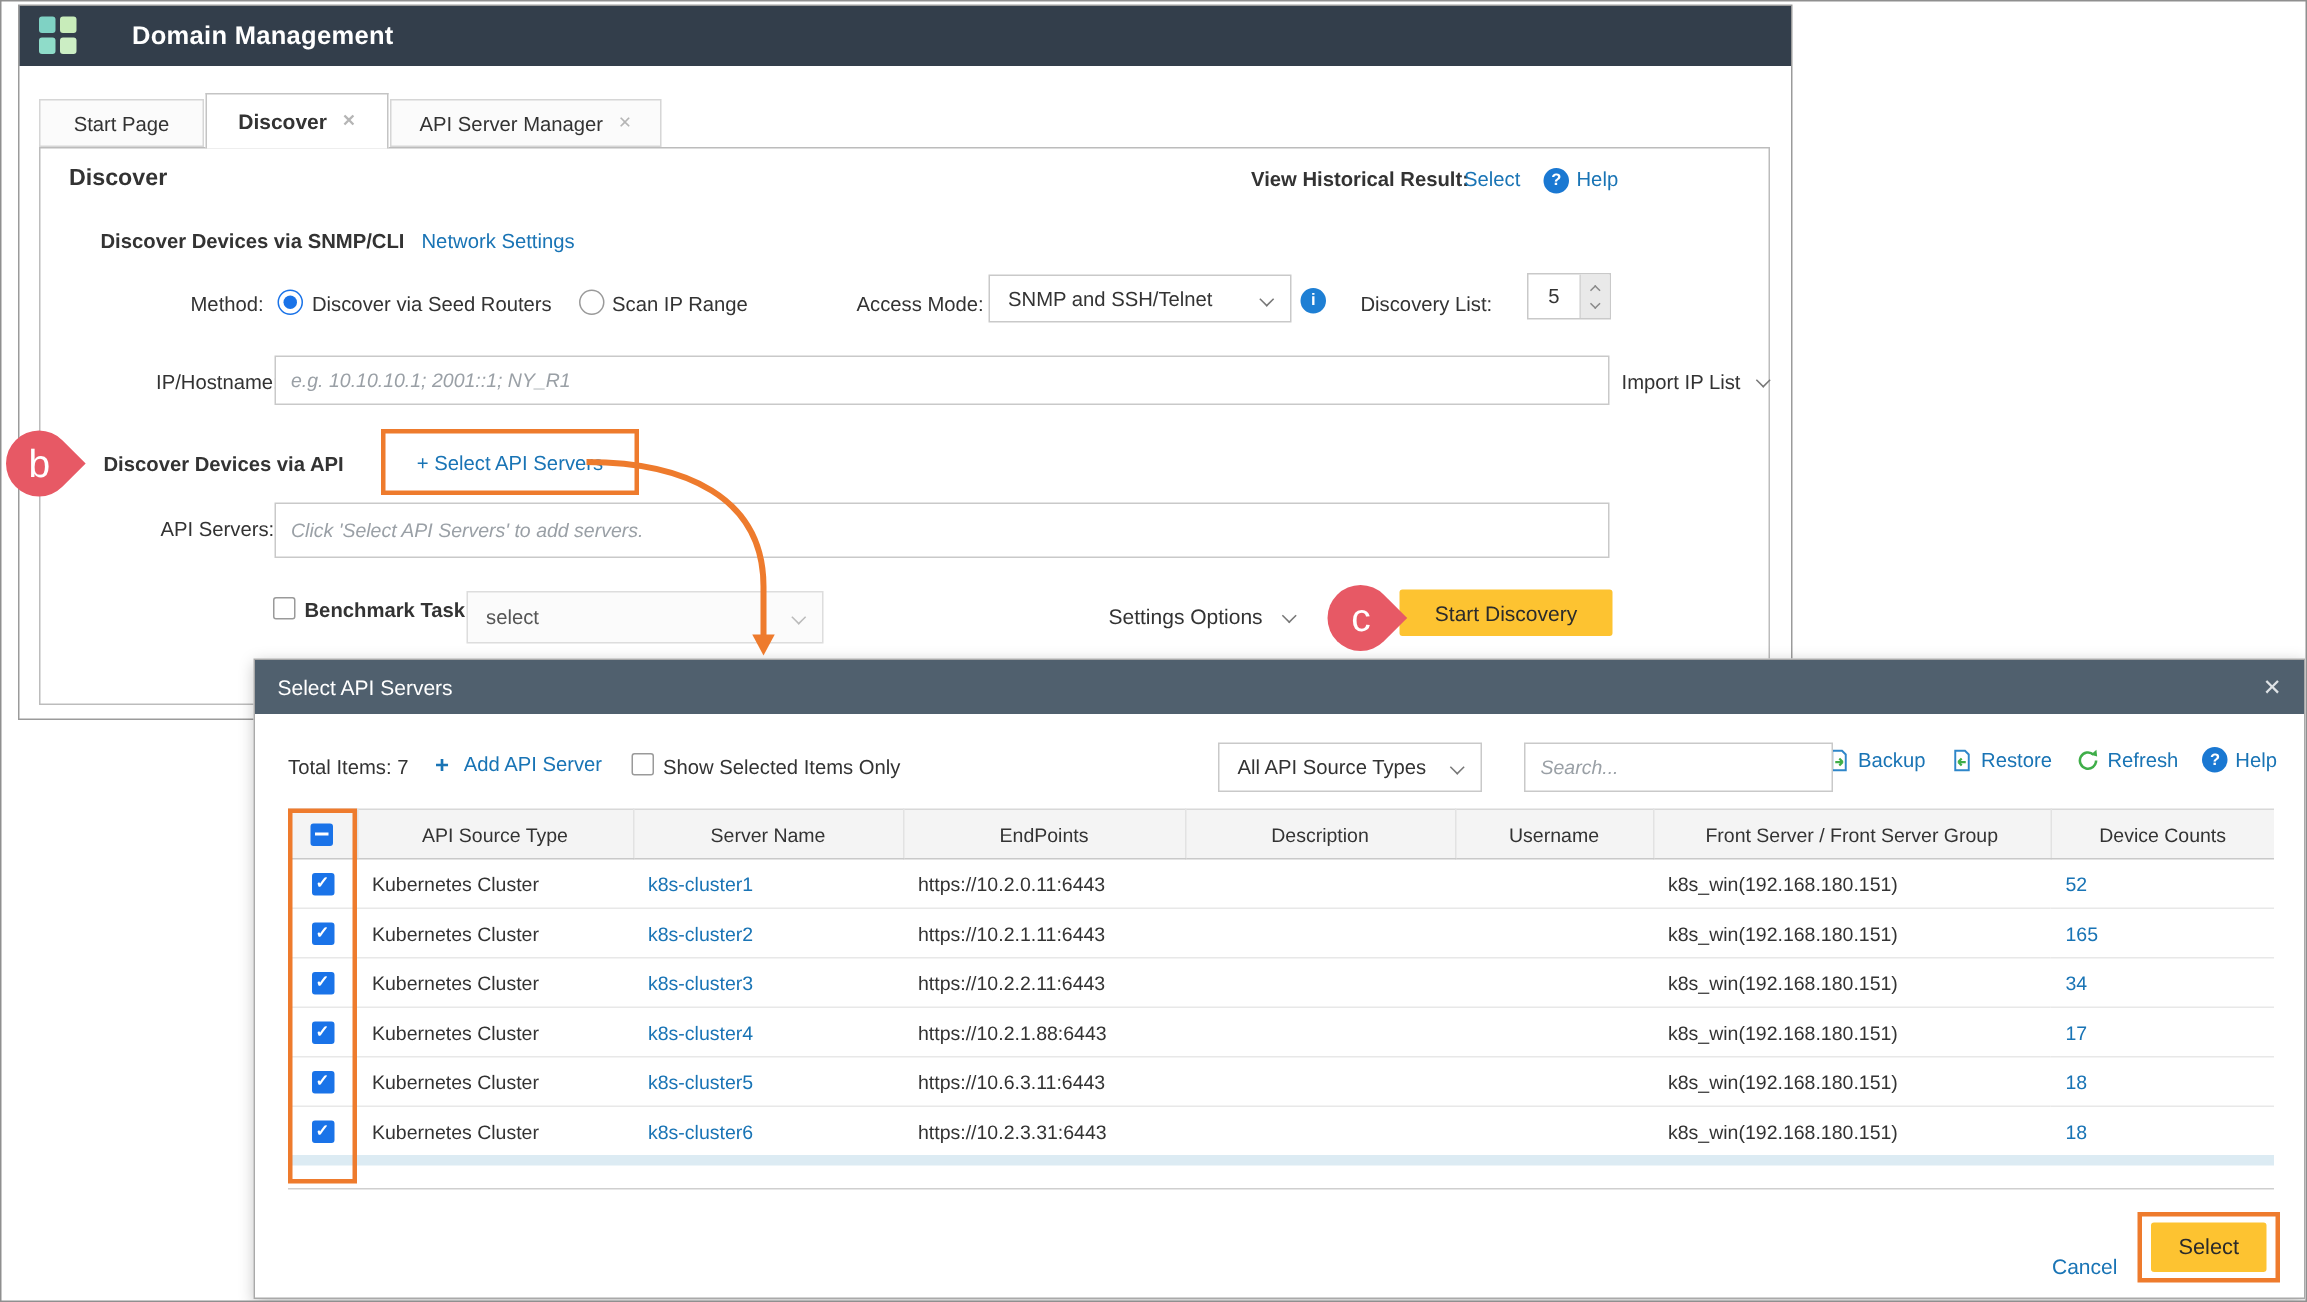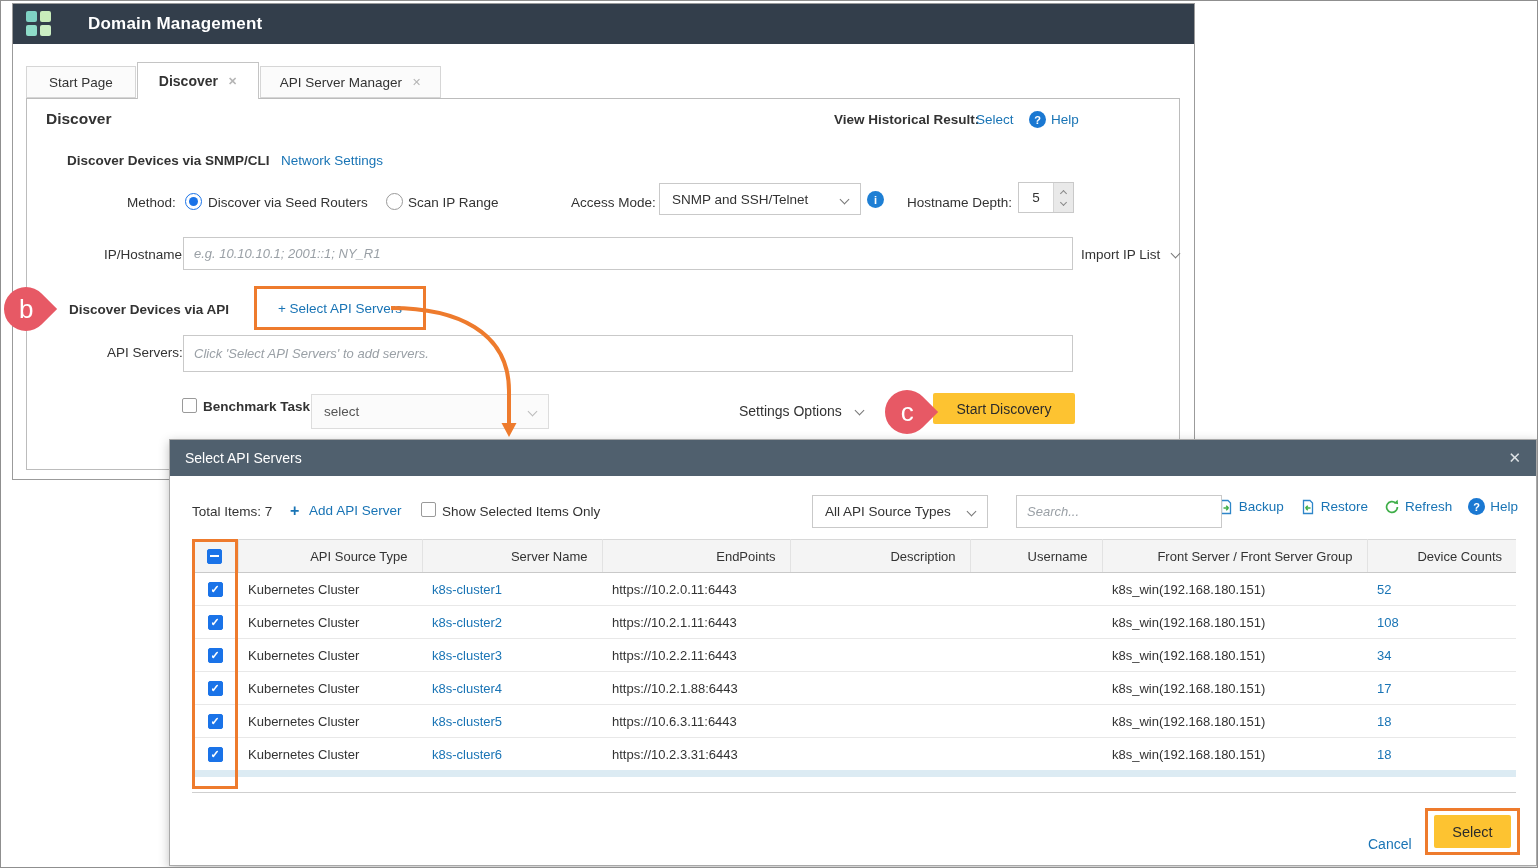--- a/index.html
+++ b/index.html
@@ -75,21 +75,21 @@
   .dialog-titlebar { position:absolute; left:0; top:0; right:0; height:36px; background:#50606e; display:flex; align-items:center; justify-content:space-between; padding:0 15px; }
   .dialog-title { color:#fff; font-size:14px; }
   .dialog-close { color:#dfe3e6; font-size:15px; cursor:pointer; }
   .dlg-abs { position:absolute; white-space:nowrap;text-align:right; }
   .actions-group { position:absolute; right:18px; top:58px; display:flex; align-items:center; gap:16px; }
   .action-item { display:flex; align-items:center; gap:5px; cursor:pointer; }
   .action-item svg { flex:none; }
 
   
   .api-table { position:absolute; left:22px; top:99px; width:1324px; border-collapse:collapse; table-layout:fixed; font-size:13px; }
-  .api-table th { height:33px; background:#f4f4f4; border-top:1px solid #d8d8d8; border-bottom:1px solid #c9c9c9; border-right:1px solid #e2e2e2; font-weight:normal; text-align:right; padding:0 14px; color:#333; }
+  .api-table th { height:33px; background:#f4f4f4; border-top:1px solid #d8d8d8; border-bottom:1px solid #c9c9c9; border-right:1px solid #e2e2e2; font-weight:normal; text-align:center; padding:0 26px; color:#333; }
   .api-table th:last-child { border-right:none; }
   .api-table td { height:33px; border-bottom:1px solid #e8e8e8; padding:0 10px; color:#333; background:#fff; }
   .api-table td.cb-cell, .api-table th.cb-cell { text-align:center; padding:0; }
   .api-table td.cb-cell .cb, .api-table th.cb-cell .cb { margin:0 auto; }
   .partial-row { position:absolute; left:22px; top:330px; width:1324px; height:7px; background:#dcebf3; }
   .table-endline { position:absolute; left:22px; top:352px; width:1324px; height:1px; background:#cfcfcf; }
   .col-highlight { position:absolute; left:22px; top:99px; width:46px; height:250px; border:3px solid #ee7b2d; z-index:30; pointer-events:none; }
 
   .search-wrap { position:absolute; left:846px; top:55px; width:206px; height:33px; }
   .search-wrap input { position:absolute; left:0; top:0; width:206px; height:33px; }
@@ -147,21 +147,21 @@
   <div class="abs" style="left:207px;top:194px;">Discover via Seed Routers</div>
   <div class="radio" style="left:385px;top:192px;"></div>
   <div class="abs" style="left:407px;top:194px;">Scan IP Range</div>
 
   <div class="abs" style="left:570px;top:194px;">Access Mode:</div>
   <div class="dropdown" style="left:658px;top:182px;width:202px;height:32px;">
     <span>SNMP and SSH/Telnet</span>
     <span class="chev"></span>
   </div>
   <div class="abs" style="left:866px;top:190px;"><span class="circle-icon" style="background:#1e7fd4;">i</span></div>
-  <div class="abs" style="left:906px;top:194px;">Hostname Depth:</div>
+  <div class="abs" style="left:906px;top:194px;">Discovery List:</div>
   <div class="spin-box" style="left:1017px;top:181px;">
     <span class="spin-val">5</span>
     <span class="spin-btns">
         <i class="chev sm" style="transform:rotate(-135deg);"></i>
         <i class="chev sm"></i>
       </span>
   </div>
 
   <div class="abs" style="left:103px;top:246px;">IP/Hostname:</div>
   <input class="txt-input" style="left: 182px; top: 236px; width: 890px; height: 33px;" placeholder="e.g. 10.10.10.1; 2001::1; NY_R1">
@@ -298,21 +298,21 @@
           <tr>
             <td class="cb-cell">
               <span class="cb checked"></span>
             </td>
             <td>Kubernetes Cluster</td>
             <td><a class="link">k8s-cluster2</a></td>
             <td>https://10.2.1.11:6443</td>
             <td></td>
             <td></td>
             <td>k8s_win(192.168.180.151)</td>
-            <td><a class="link">108</a></td>
+            <td><a class="link">165</a></td>
           </tr>
           <tr>
             <td class="cb-cell">
               <span class="cb checked"></span>
             </td>
             <td>Kubernetes Cluster</td>
             <td><a class="link">k8s-cluster3</a></td>
             <td>https://10.2.2.11:6443</td>
             <td></td>
             <td></td>

